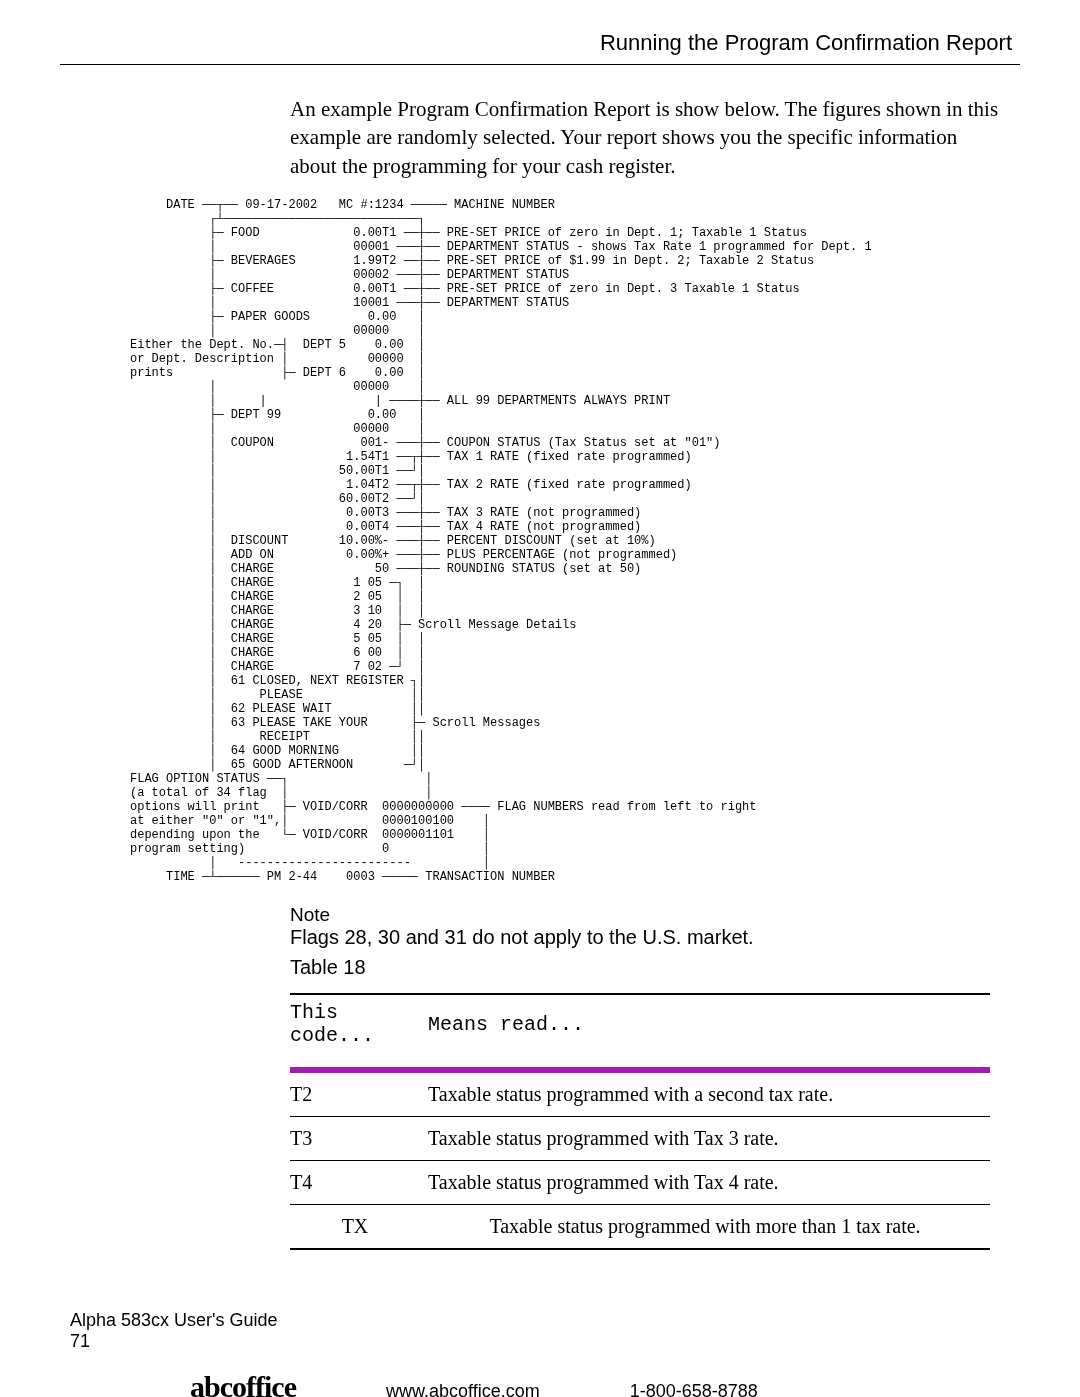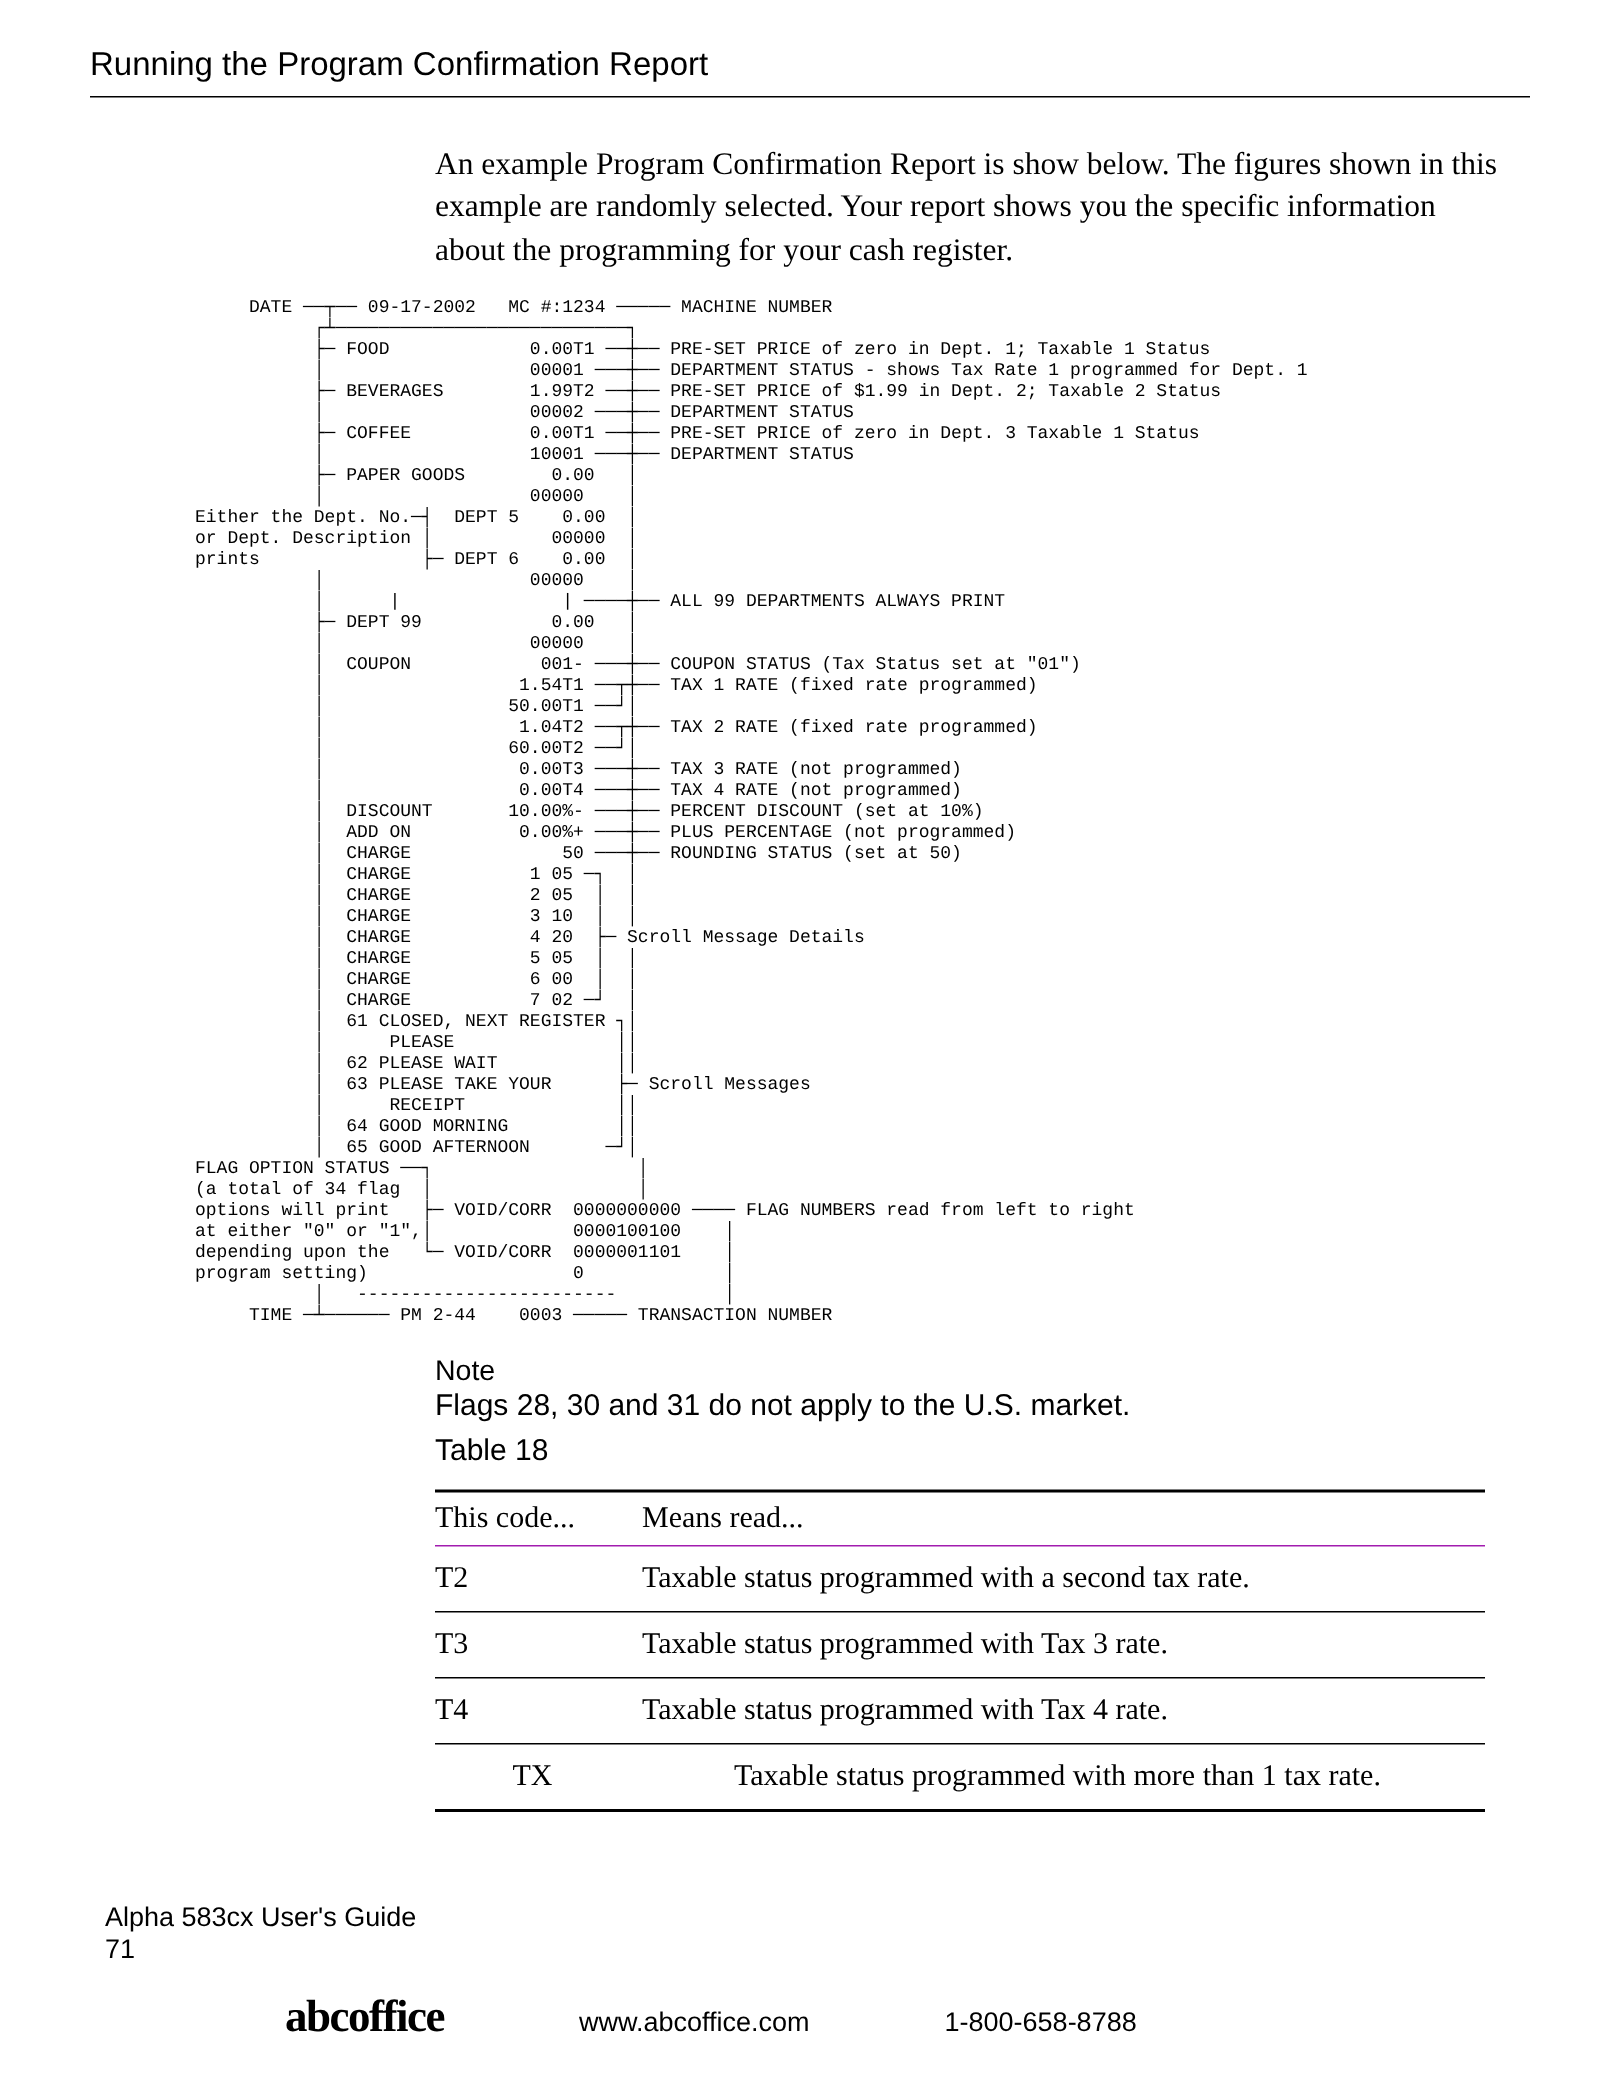--- a/index.html
+++ b/index.html
@@ -12,21 +12,21 @@
   }
   .page {
     padding: 30px 60px 40px 60px;
     box-sizing: border-box;
     position: relative;
     min-height: 1397px;
   }
   .head-title {
     font-family: 'Segoe UI', Arial, sans-serif;
     font-size: 22px;
-    text-align: left;
+    text-align: right;
     margin-right: 8px;
   }
   .hr {
     border: none;
     border-top: 1px solid #000;
     margin: 8px 0 30px 0;
   }
   .intro {
     font-size: 21px;
     line-height: 1.35;
@@ -59,26 +59,26 @@
     font-family: 'Segoe UI', Arial, sans-serif;
     font-size: 20px;
     margin-bottom: 14px;
   }
   table.codes {
     border-collapse: collapse;
     width: 700px;
     font-size: 20px;
   }
   table.codes th {
-    font-family: Liberation Serif, serif;
+    font-family: Liberation Mono, monospace;
     font-weight: normal;
     text-align: left;
     border-top: 2px solid #000;
-    border-bottom: 1px solid #a21caf;
-    padding: 6px 8px 6px 0;
+    border-bottom: 6px solid #a21caf;
+    padding: 6px 8px 20px 0;
   }
   table.codes td {
     font-family: Georgia, serif;
     border-bottom: 1px solid #000;
     padding: 10px 8px 10px 0;
     vertical-align: top;
   }
   table.codes tr:last-child td {
     border-bottom: 2px solid #000;
     text-align: center;

